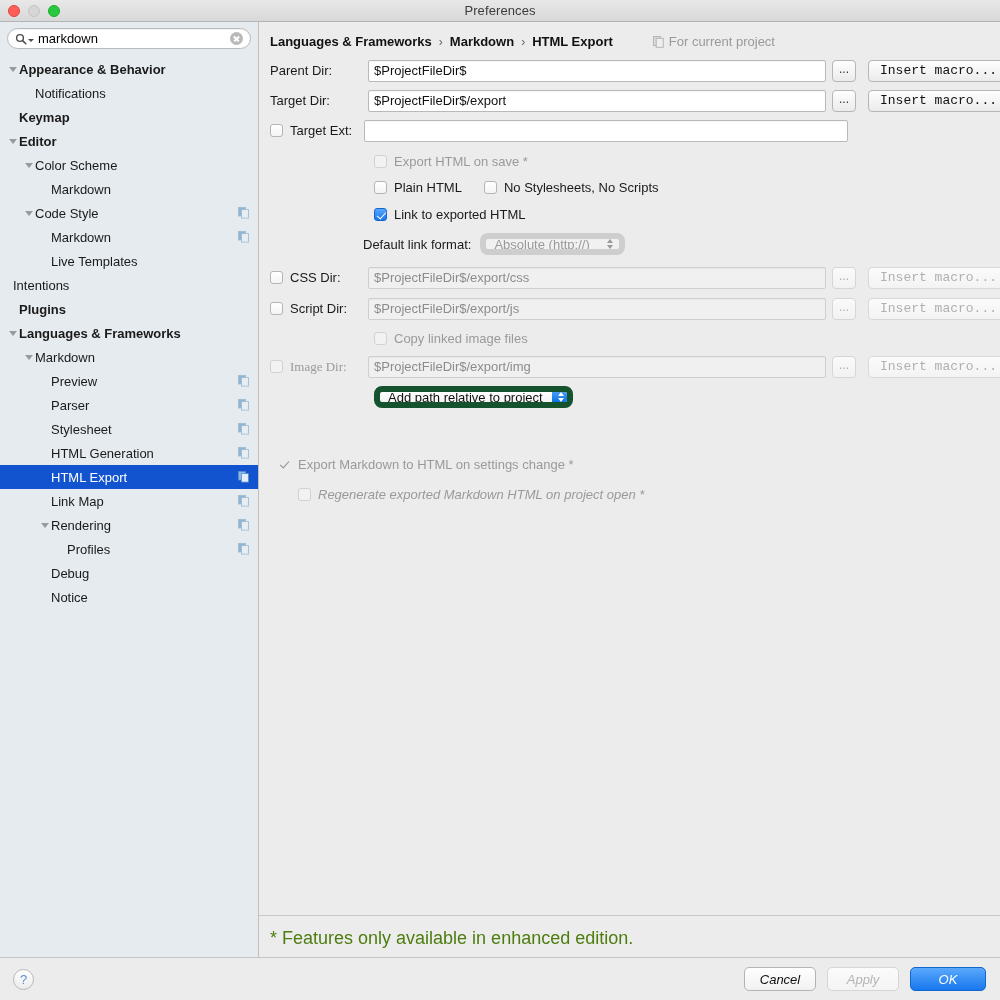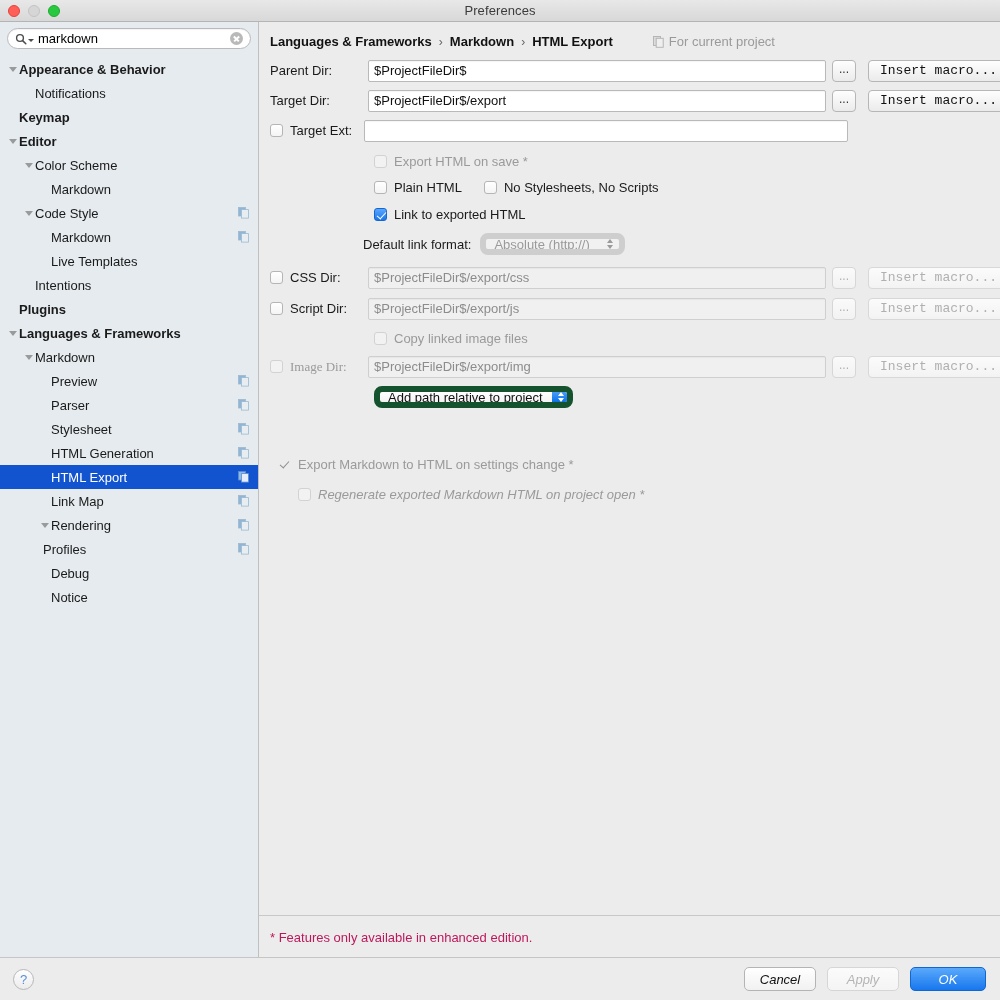--- a/index.html
+++ b/index.html
@@ -208,21 +208,21 @@
     color: #fff;
   }
   .combo.dim .carets { background: transparent; color: #9a9a9a; }
   .caret-u { width:0;height:0;border-left:3.5px solid transparent;border-right:3.5px solid transparent;border-bottom:4px solid currentColor; }
   .caret-d { width:0;height:0;border-left:3.5px solid transparent;border-right:3.5px solid transparent;border-top:4px solid currentColor; }
 
   .footnote-wrap {
     border-top: 1px solid #c8c8c8;
     padding: 12px 0 0 11px;
   }
-  .footnote { font-size: 13px; color: #be185d; }
+  .footnote { font-size: 18px; color: #4d7c0f; }
 
   
   .bottombar {
     flex: 0 0 43px; height: 43px;
     background: #ececec;
     border-top: 1px solid #c5c5c5;
     display: flex; align-items: center;
     padding: 0 14px 0 13px;
   }
   .help-btn {
@@ -323,21 +323,21 @@
             <span class="tree-label">Markdown</span>
             <svg width="12" height="12" viewBox="0 0 12 12" class="proj-icon">
               <rect x="0.5" y="0.5" width="7" height="8.5" fill="#8fb6d8" stroke="#9db8cc" stroke-width="0.8"></rect>
               <rect x="3.4" y="2.6" width="7" height="8.5" fill="#e6eef4" stroke="#9db8cc" stroke-width="0.8"></rect>
             </svg>
           </div>
           <div class="tree-row" style="padding-left: 38px; justify-content: center;">
             <span class="tw"></span>
             <span class="tree-label">Live Templates</span>
           </div>
-          <div class="tree-row" style="padding-left: 22px;">
+          <div class="tree-row" style="">
             <span class="tw"></span>
             <span class="tree-label">Intentions</span>
           </div>
           <div class="tree-row bold" style="padding-left: 6px;">
             <span class="tw"></span>
             <span class="tree-label">Plugins</span>
           </div>
           <div class="tree-row bold" style="padding-left: 6px;">
             <span class="tw">
               <span class="tri"></span>
@@ -401,21 +401,21 @@
           <div class="tree-row" style="padding-left: 38px;">
             <span class="tw">
               <span class="tri"></span>
             </span>
             <span class="tree-label">Rendering</span>
             <svg width="12" height="12" viewBox="0 0 12 12" class="proj-icon">
               <rect x="0.5" y="0.5" width="7" height="8.5" fill="#8fb6d8" stroke="#9db8cc" stroke-width="0.8"></rect>
               <rect x="3.4" y="2.6" width="7" height="8.5" fill="#e6eef4" stroke="#9db8cc" stroke-width="0.8"></rect>
             </svg>
           </div>
-          <div class="tree-row" style="padding-left: 30px;">
+          <div class="tree-row" style="padding-left: 54px;">
             <span class="tw"></span>
             <span class="tree-label">Profiles</span>
             <svg width="12" height="12" viewBox="0 0 12 12" class="proj-icon">
               <rect x="0.5" y="0.5" width="7" height="8.5" fill="#8fb6d8" stroke="#9db8cc" stroke-width="0.8"></rect>
               <rect x="3.4" y="2.6" width="7" height="8.5" fill="#e6eef4" stroke="#9db8cc" stroke-width="0.8"></rect>
             </svg>
           </div>
           <div class="tree-row" style="padding-left: 38px;">
             <span class="tw"></span>
             <span class="tree-label">Debug</span>

